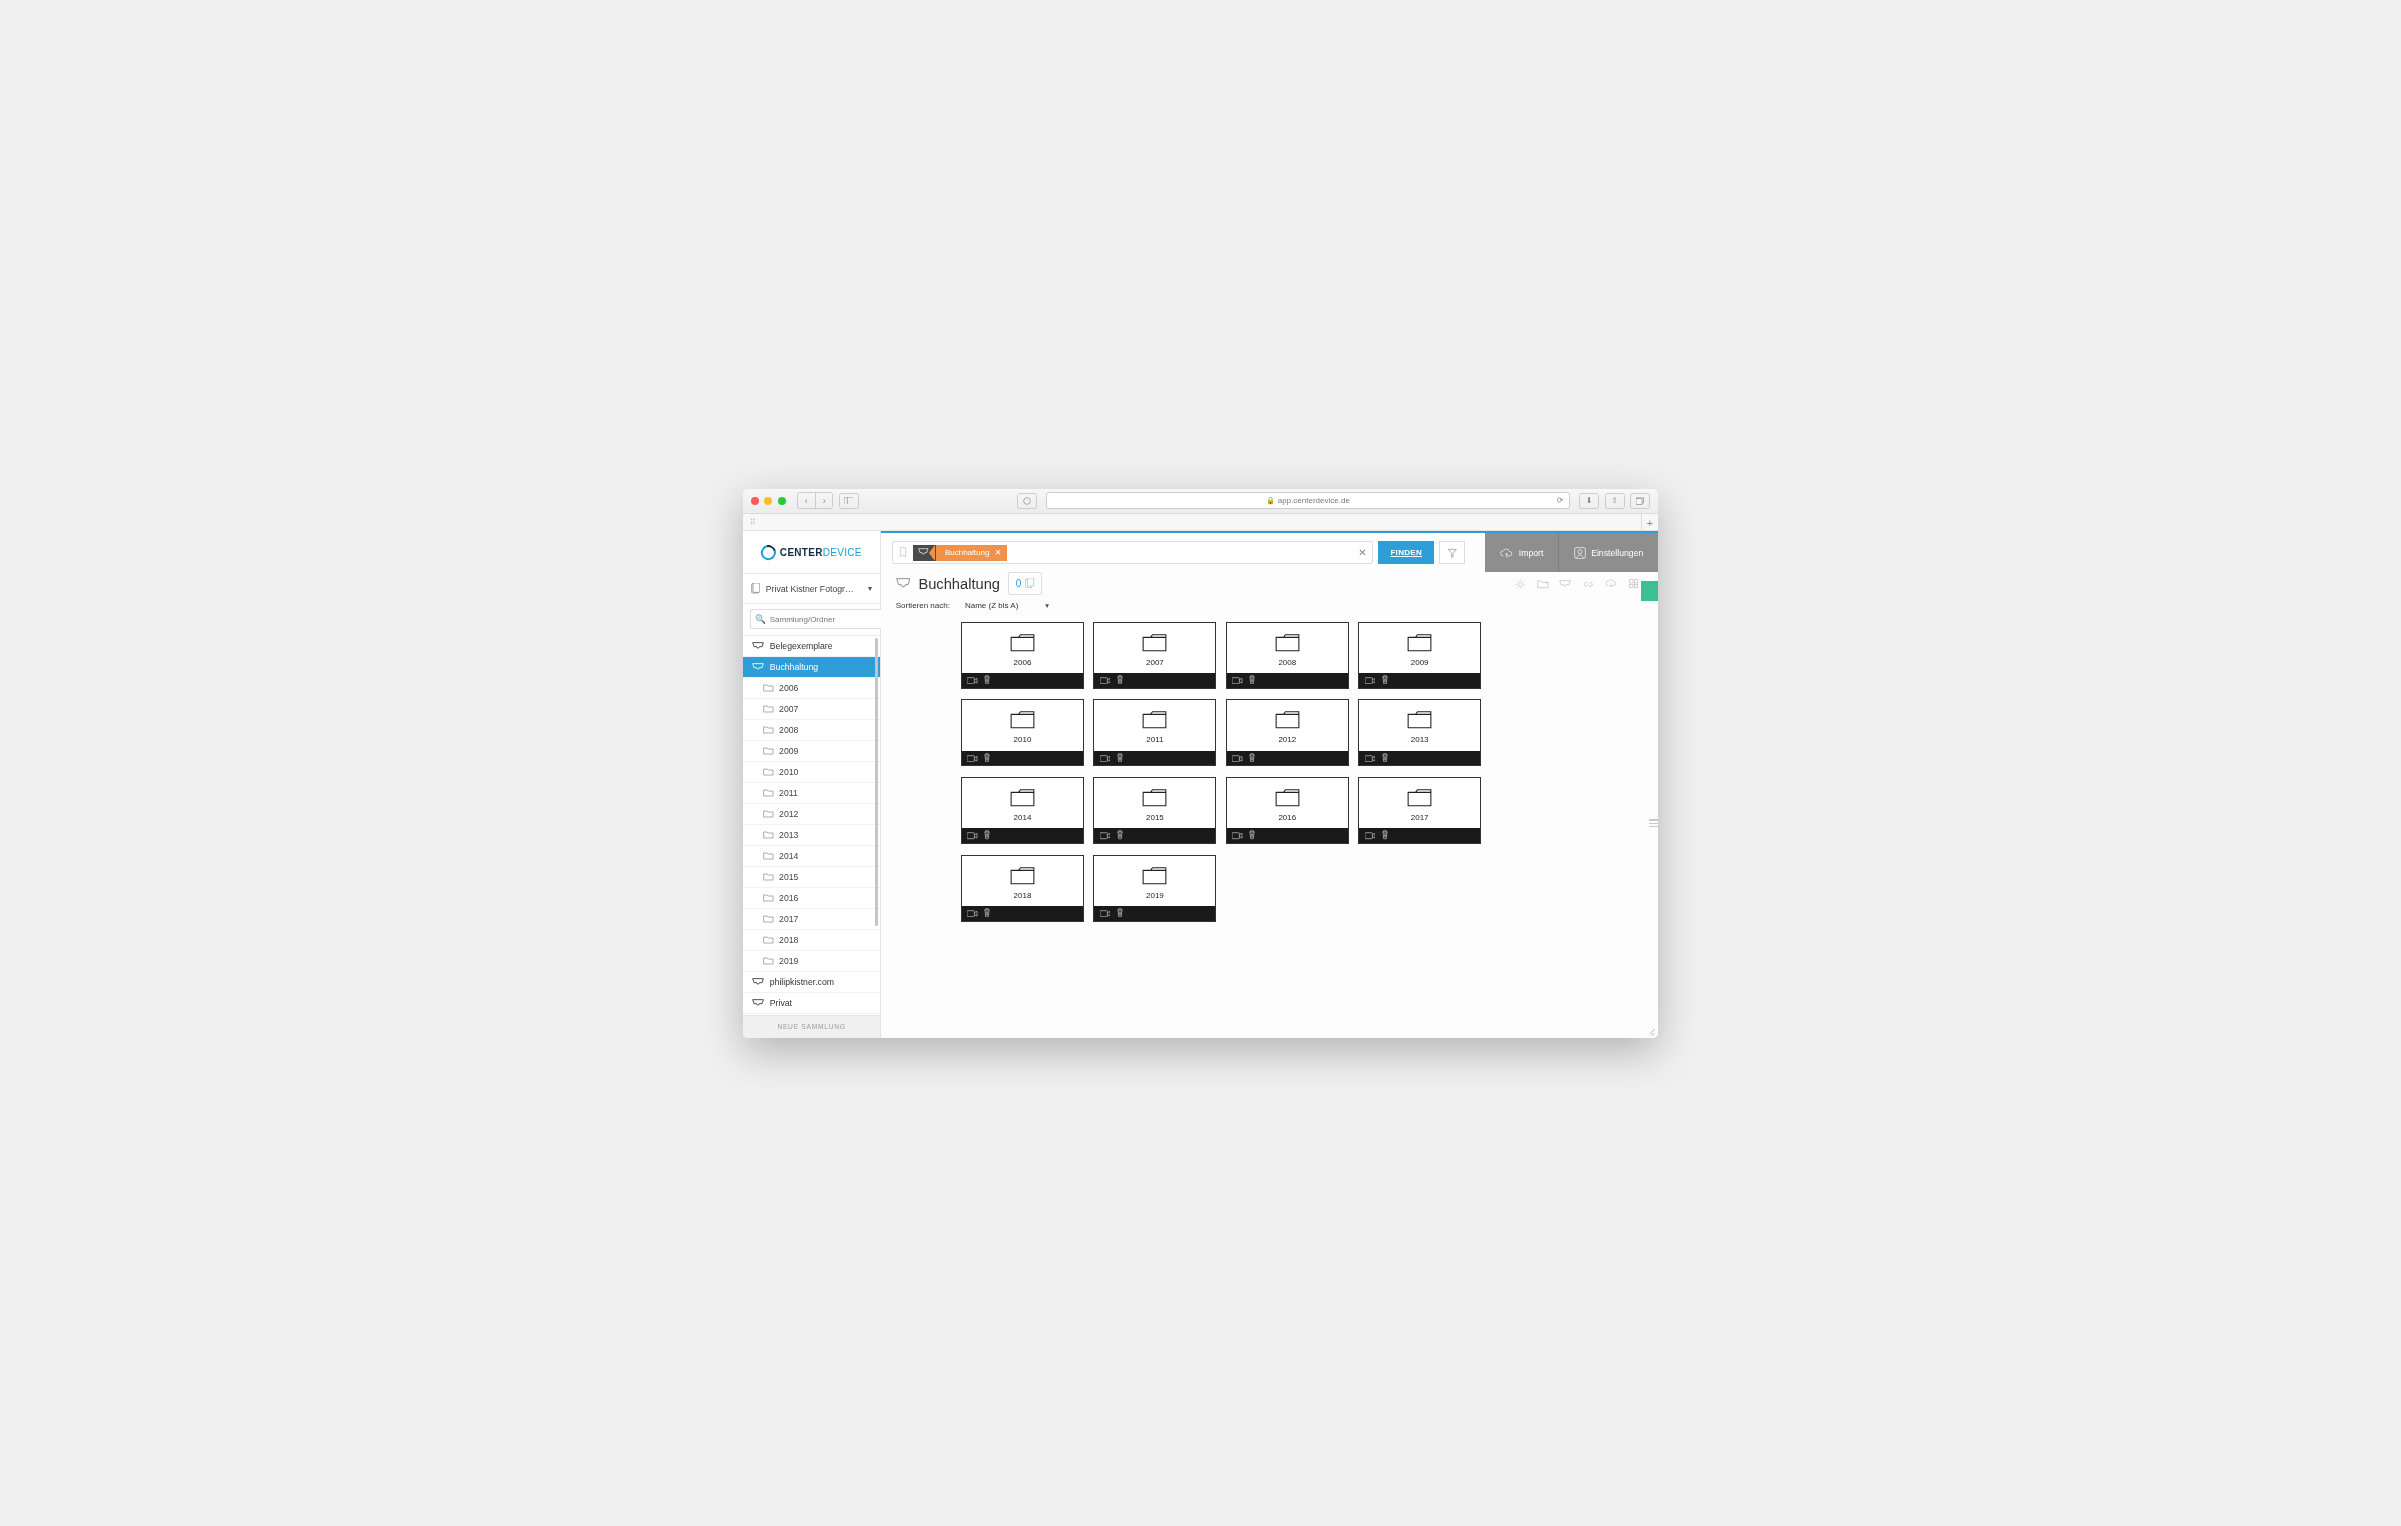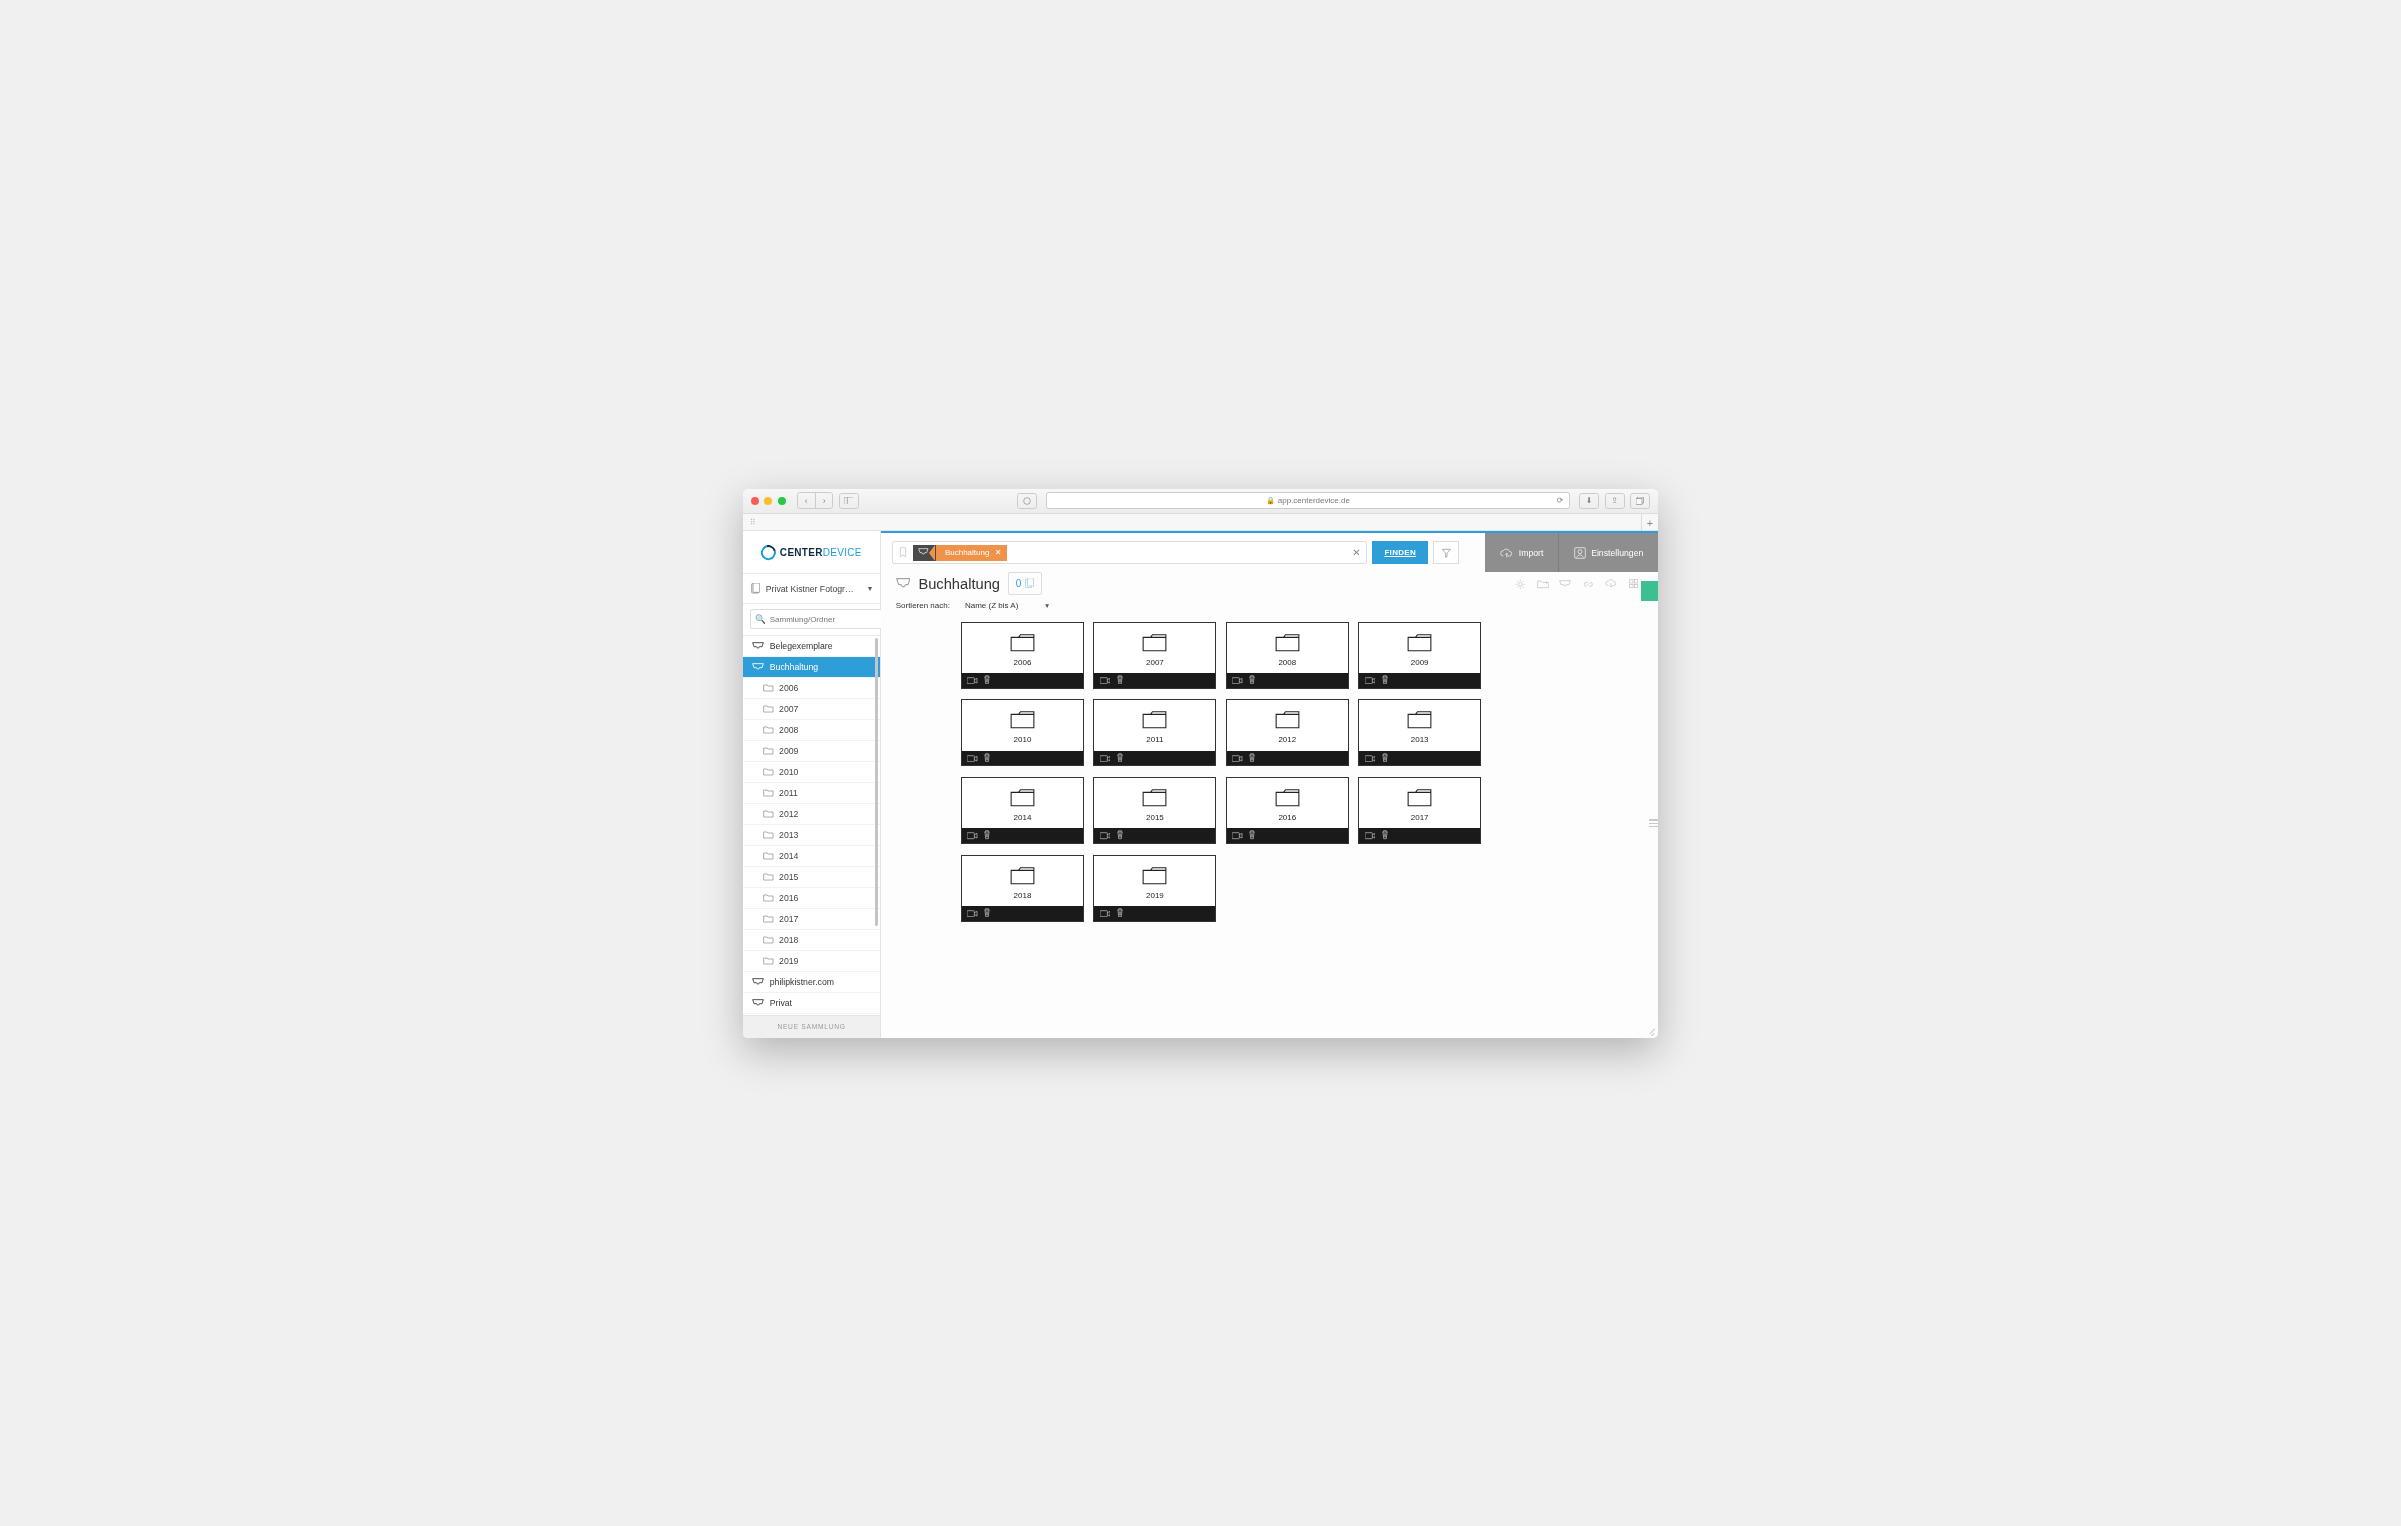--- a/index.html
+++ b/index.html
@@ -78,21 +78,21 @@
   .tag-chip{ background:#4a4a4a; color:#fff; height:16px; display:flex; align-items:center; font-size:8px; margin-left:2.7px; position:relative; padding:0 5.4px 0 5.4px;}
   .tag-chip .ic{margin-right:1.3px;}
   .tag-label{ background:#f1924a; color:#fff; height:16px; display:flex; align-items:center; font-size:8px; padding:0 5.4px 0 9.4px; position:relative;}
   .tag-label:before{content:""; position:absolute; left:-6.7px; top:0; border-top:8px solid transparent;border-bottom:8px solid transparent;border-right:6.7px solid #f1924a;}
   .tag-label .x{margin-left:5.4px; font-size:8px;}
   .search-box .clear{ position:absolute; right:5.4px; color:#888; font-size:10px;}
   .find-btn{ height:23px; padding:0 12px; background:#2d9ed8; color:#fff; border:none; font-size:8px; font-weight:600; letter-spacing:0.3px;text-decoration:underline;}
   .filter-box{ width:25.5px; height:23px; border:0.7px solid #ddd; display:flex;align-items:center;justify-content:center; background:#fff; color:#888;}
   .gray-btn{ height:39px; padding:0 14.7px; background:#8e8e8e; color:#fff; display:flex; align-items:center; gap:5.4px; font-size:8.7px;}
   .gray-btn + .gray-btn{border-left:0.7px solid #7d7d7d;}
-  .gray-group{display:flex; margin:-8px -10.7px -8px 21px;}
+  .gray-group{display:flex; margin:-8px -10.7px -8px 15px;}
   .header-row{ padding:0 14.7px 4px 14.7px; display:flex; align-items:center; gap:8px;}
   .collection-title{ font-size:14.7px; color:#333; font-weight:400;}
   .tray-ic{color:#888;}
   .count-box{ border:0.7px solid #ddd; height:23px; padding:0 6.7px; display:flex; align-items:center; gap:4px; border-radius:2px; color:#2d9ed8; font-size:10px;}
   .count-box .doc-ic{ color:#9ac5df;}
   .action-icons{ margin-left:auto; display:flex; gap:2.7px;}
   .action-icons div{width:20px; height:20px; display:flex;align-items:center;justify-content:center; color:#bdbdbd; font-size:10px;}
   .right-tab{ position:absolute; right:0; top:50px; width:17.4px; height:20px; background:#3cc091;}
   .sort-row{ padding:1.3px 14.7px 8px 14.7px; font-size:8px; color:#333; display:flex; align-items:center; gap:15px;}
   .sort-row .dd{display:flex; align-items:flex-start; gap:27px;}

